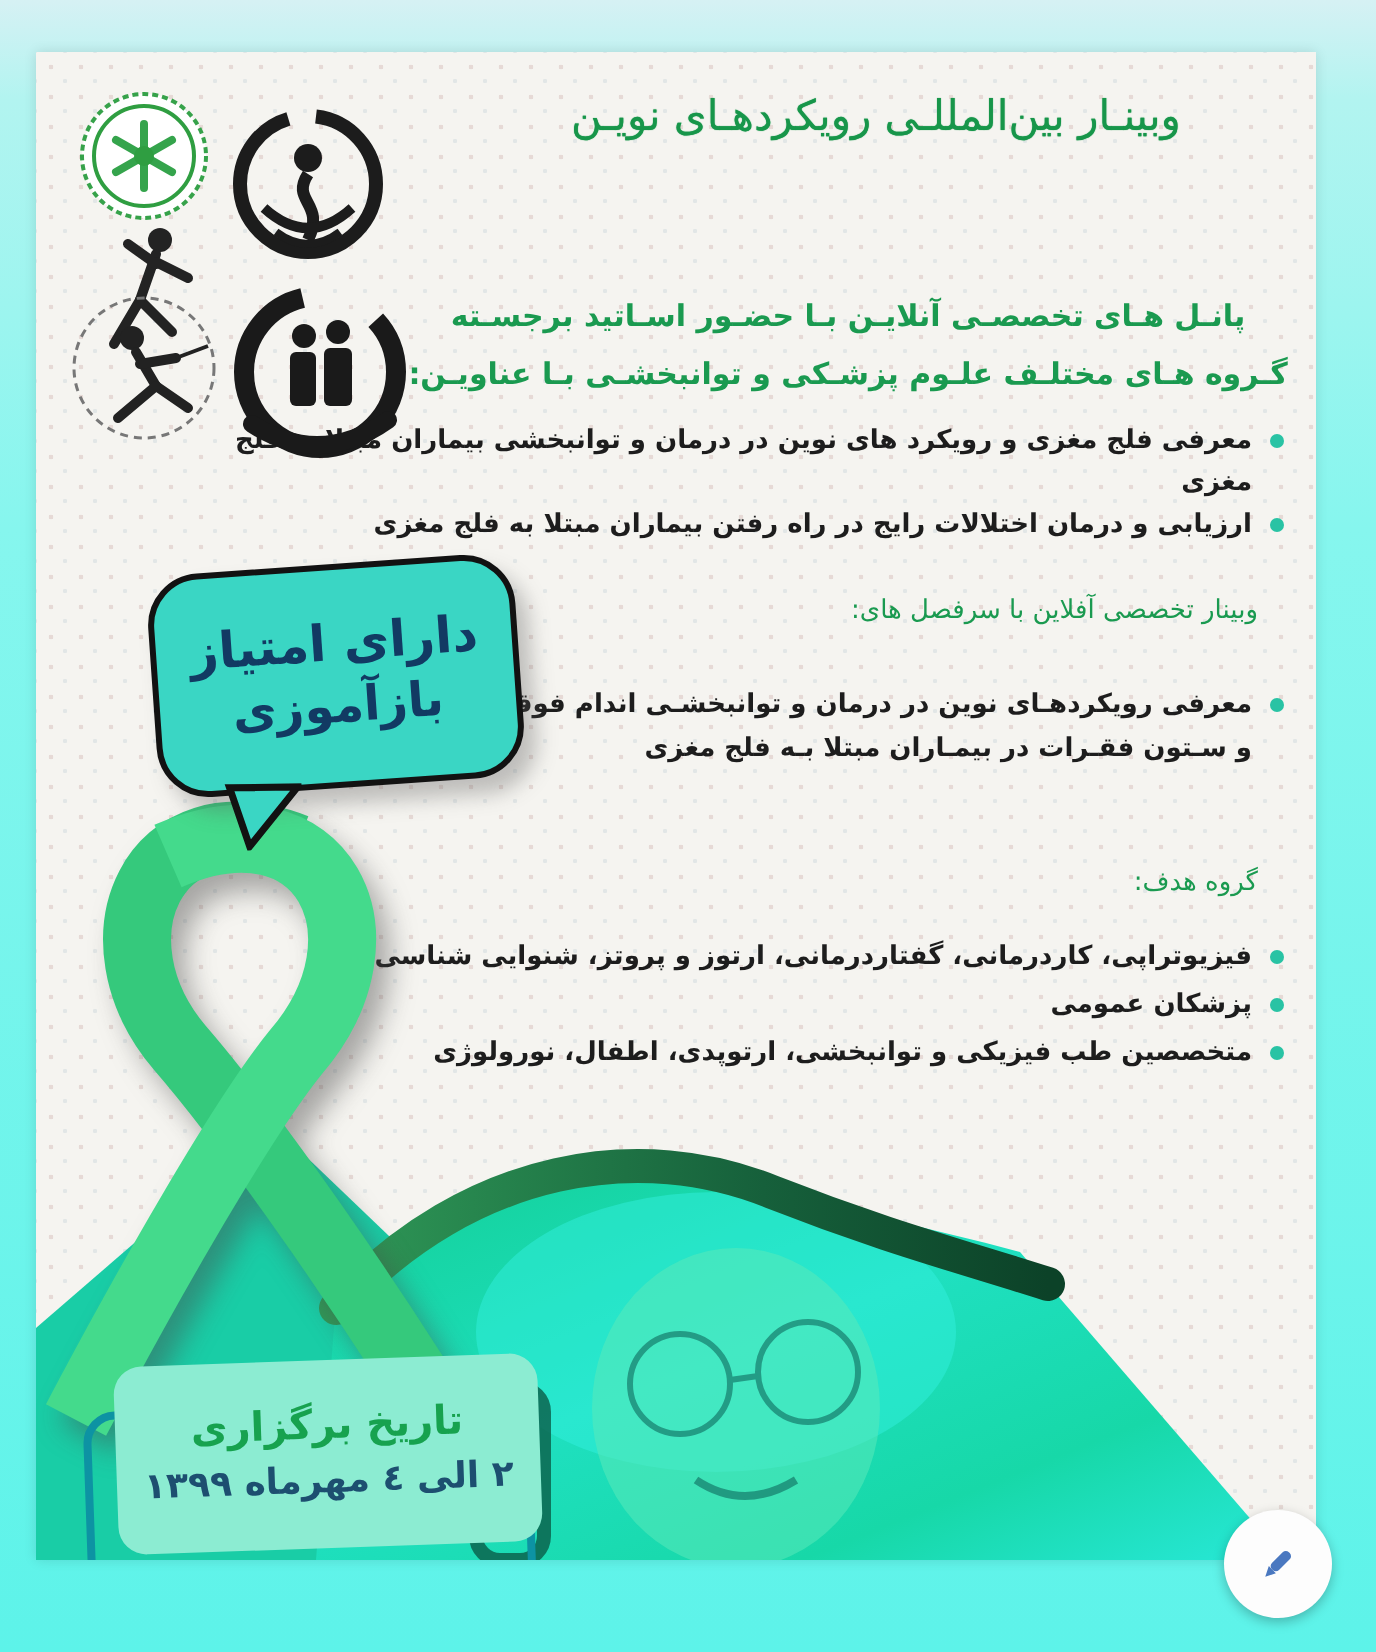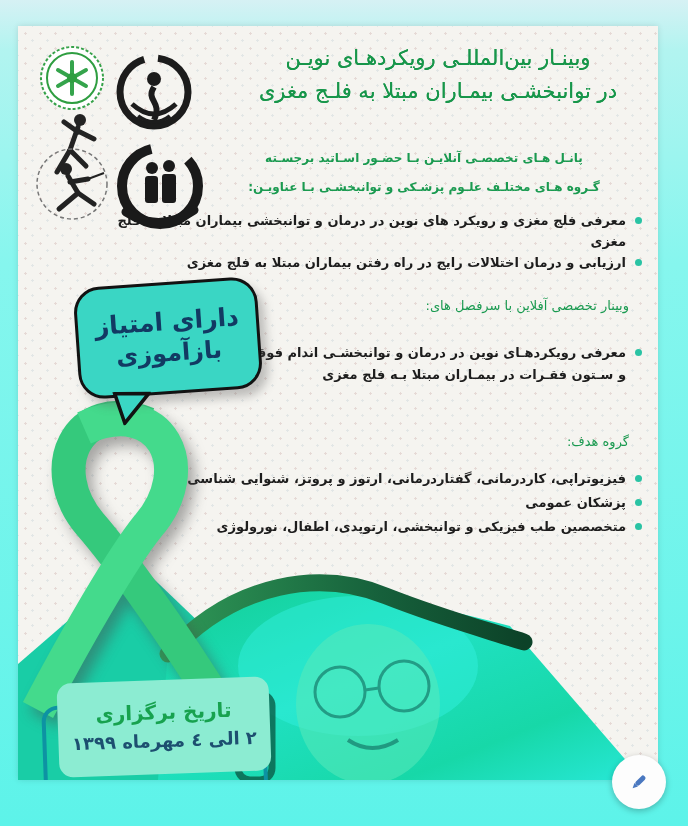--- a/index.html
+++ b/index.html
@@ -23,21 +23,21 @@
   
   .rtl{direction:rtl;unicode-bidi:embed;}
   .title-block{
     position:absolute;top:16px;right:8px;width:424px;
     text-align:center;color:#17964a;font-weight:normal;
     font-size:21px;line-height:33px;text-shadow:0 0 .5px #17964a;
   }
   .panel-heading{
     position:absolute;top:118px;right:8px;width:452px;
     text-align:center;color:#1a9a50;font-weight:bold;
-    font-size:12px;line-height:29px;
+    font-size:15px;line-height:29px;
   }
   .topic-list{
     position:absolute;right:16px;margin:0;padding:0;list-style:none;
     color:#1d1d1d;font-size:13px;font-weight:600;line-height:21px;text-align:right;
   }
   .topic-list li{position:relative;padding-right:16px;}
   .topic-list li::before{
     content:"";position:absolute;right:0;top:7px;width:7px;height:7px;border-radius:50%;
     background:#29c3a4;
   }
@@ -142,21 +142,20 @@
         <circle cx="128" cy="136" r="6" fill="#1a1a1a"></circle>
         <circle cx="145" cy="134" r="6" fill="#1a1a1a"></circle>
         <rect x="121" y="144" width="13" height="27" rx="3" fill="#1a1a1a"></rect>
         <rect x="138" y="142" width="14" height="29" rx="3" fill="#1a1a1a"></rect>
         <path d="M102,180 Q136,202 170,178" fill="none" stroke="#1a1a1a" stroke-width="9" stroke-linecap="round"></path>
       </g>
     </svg>
 
     <div class="title-block rtl">
       <div>وبینـار بین‌المللـی رویکردهـای نویـن</div>
-      <div>در توانبخشـی بیمـاران مبتلا به فلـج مغزی</div>
     </div>
 
     <div class="panel-heading rtl">
       <div>پانـل هـای تخصصـی آنلایـن بـا حضـور اسـاتید برجسـته</div>
       <div>گـروه هـای مختلـف علـوم پزشـکی و توانبخشـی بـا عناویـن:</div>
     </div>
 
     <ul class="topic-list list-panels rtl">
       <li>معرفی فلج مغزی و رویکرد های نوین در درمان و توانبخشی بیماران مبتلا به فلج مغزی</li>
       <li>ارزیابی و درمان اختلالات رایج در راه رفتن بیماران مبتلا به فلج مغزی</li>

